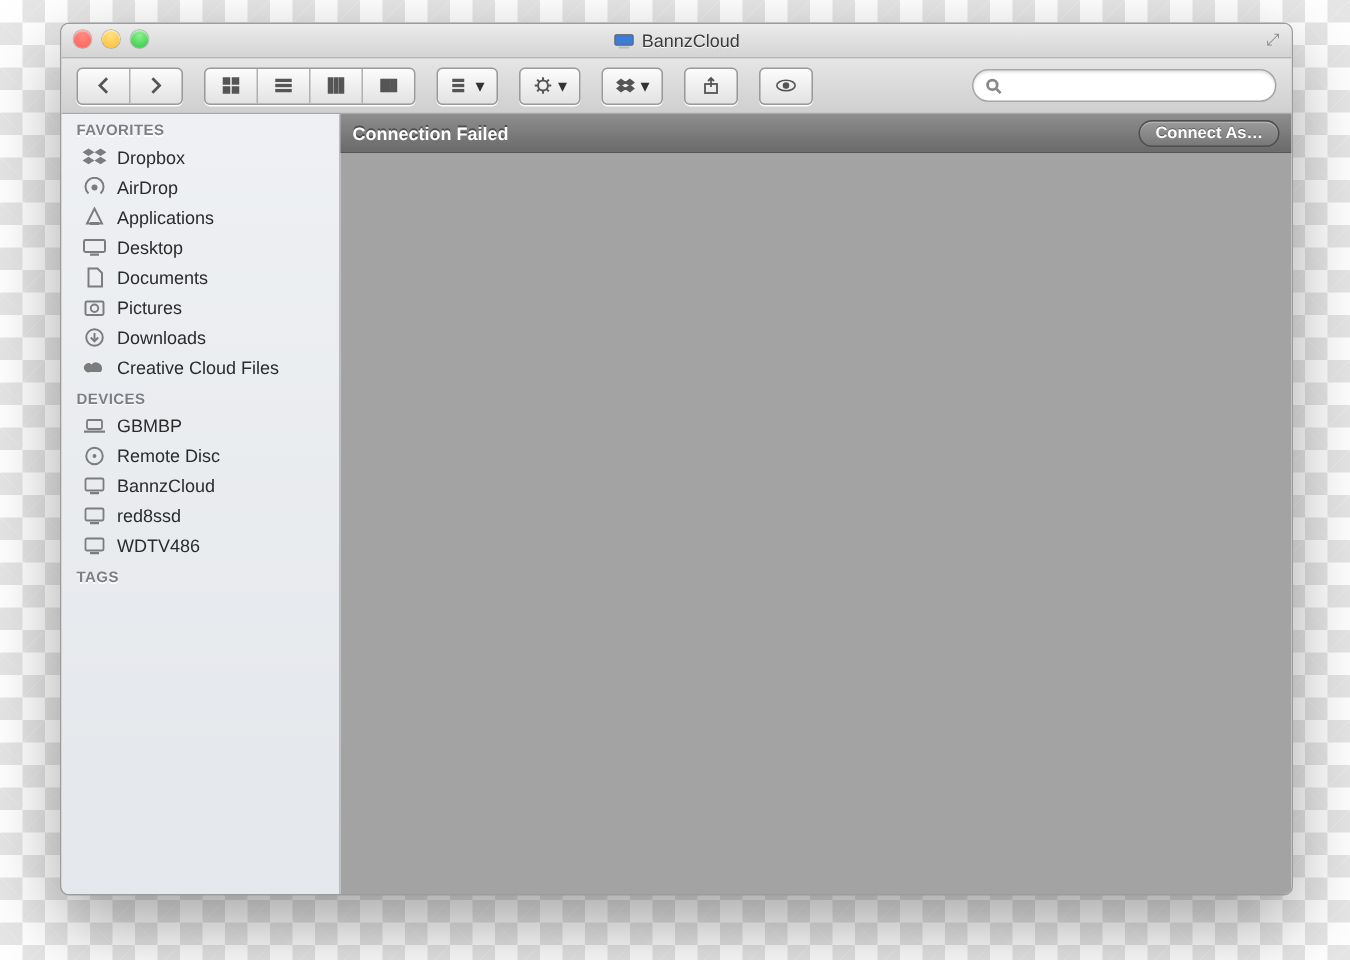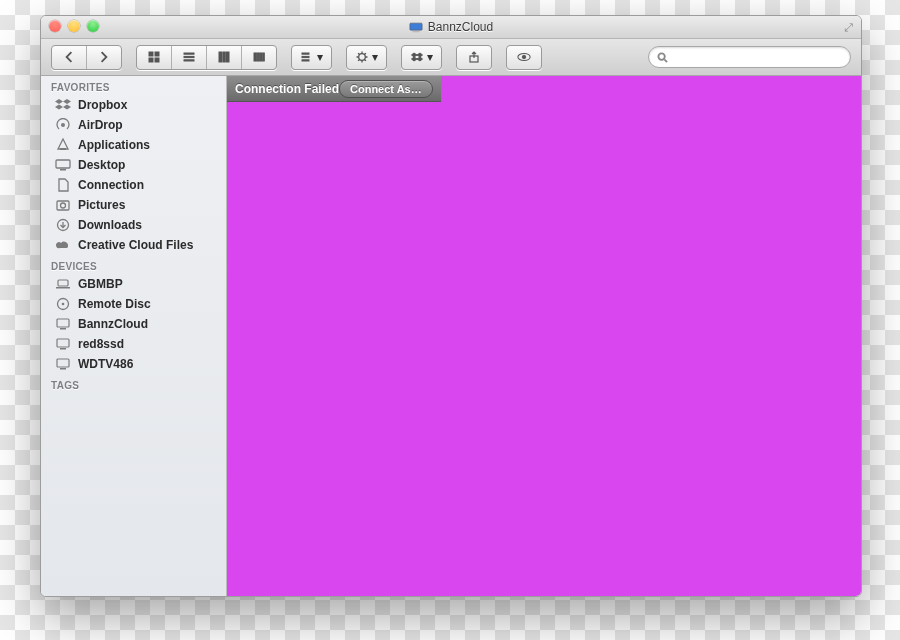--- a/index.html
+++ b/index.html
@@ -46,23 +46,23 @@
   .btn:last-child{border-right:none;}
   .btn svg{width:14px;height:12px;fill:#555;stroke:#555;}
   .caret{margin-left:3px;}
   .search{margin-left:auto;width:185px;height:20px;border:1px solid #a7a7a7;border-radius:11px;background:#fff;box-shadow:inset 0 1px 2px rgba(0,0,0,.15);display:flex;align-items:center;padding:0 8px;gap:5px;}
   .search svg{width:11px;height:11px;fill:none;stroke:#888;stroke-width:2;}
   .search input{border:none;outline:none;flex:1;font-size:11px;background:transparent;}
   
   .body{flex:1;display:flex;min-height:0;}
   .sidebar{width:185px;background:linear-gradient(#eef0f3,#e4e7eb);border-right:1px solid #bcbcbc;overflow-y:auto;}
   .sect{padding:6px 0 2px 10px;font-size:10px;font-weight:bold;color:#7b7f85;letter-spacing:.3px;text-shadow:0 1px 0 #fff;}
-  .item{display:flex;align-items:center;gap:7px;padding:3px 6px 3px 14px;font-size:12px;color:#2b2b2b;font-weight:bold;}
+  .item{display:flex;align-items:center;gap:7px;padding:3px 6px 3px 14px;font-size:12px;color:#2b2b2b;}
   .item svg{width:16px;height:14px;flex-shrink:0;}
-  .content{flex:1;display:flex;flex-direction:row;background:#d946ef;}
+  .content{flex:1;display:flex;flex-direction:column;background:#a3a3a3;}
   .connbar{
     height:25px;background:linear-gradient(#8e8e8e,#6a6a6a);
     border-bottom:1px solid #555;display:flex;align-items:center;
     padding:0 8px;color:#fff;font-size:12px;font-weight:bold;
     text-shadow:0 -1px 0 rgba(0,0,0,.4);
   }
   .connbtn{
     margin-left:auto;padding:2px 10px;border:1px solid #4e4e4e;border-radius:10px;
     background:linear-gradient(#9b9b9b,#787878);color:#fff;font-size:11px;
     box-shadow:inset 0 1px 0 rgba(255,255,255,.25);
@@ -232,21 +232,21 @@
           <svg viewBox="0 0 16 14">
             <rect x="1" y="2" width="14" height="8" rx="1" fill="none" stroke="#7c7c7c" stroke-width="1.3"></rect>
             <rect x="5" y="11" width="6" height="1.5" fill="#7c7c7c"></rect>
           </svg>
           <span>Desktop</span>
         </div>
       <div class="item">
           <svg viewBox="0 0 16 14">
             <path d="M4 1 H10 L13 4 V13 H4 Z" fill="none" stroke="#7c7c7c" stroke-width="1.3"></path>
           </svg>
-          <span>Connection</span>
+          <span>Documents</span>
         </div>
       <div class="item">
           <svg viewBox="0 0 16 14">
             <rect x="2" y="3" width="12" height="9" rx="1" fill="none" stroke="#7c7c7c" stroke-width="1.3"></rect>
             <circle cx="8" cy="7.5" r="2.5" fill="none" stroke="#7c7c7c" stroke-width="1.3"></circle>
           </svg>
           <span>Pictures</span>
         </div>
       <div class="item">
           <svg viewBox="0 0 16 14">

